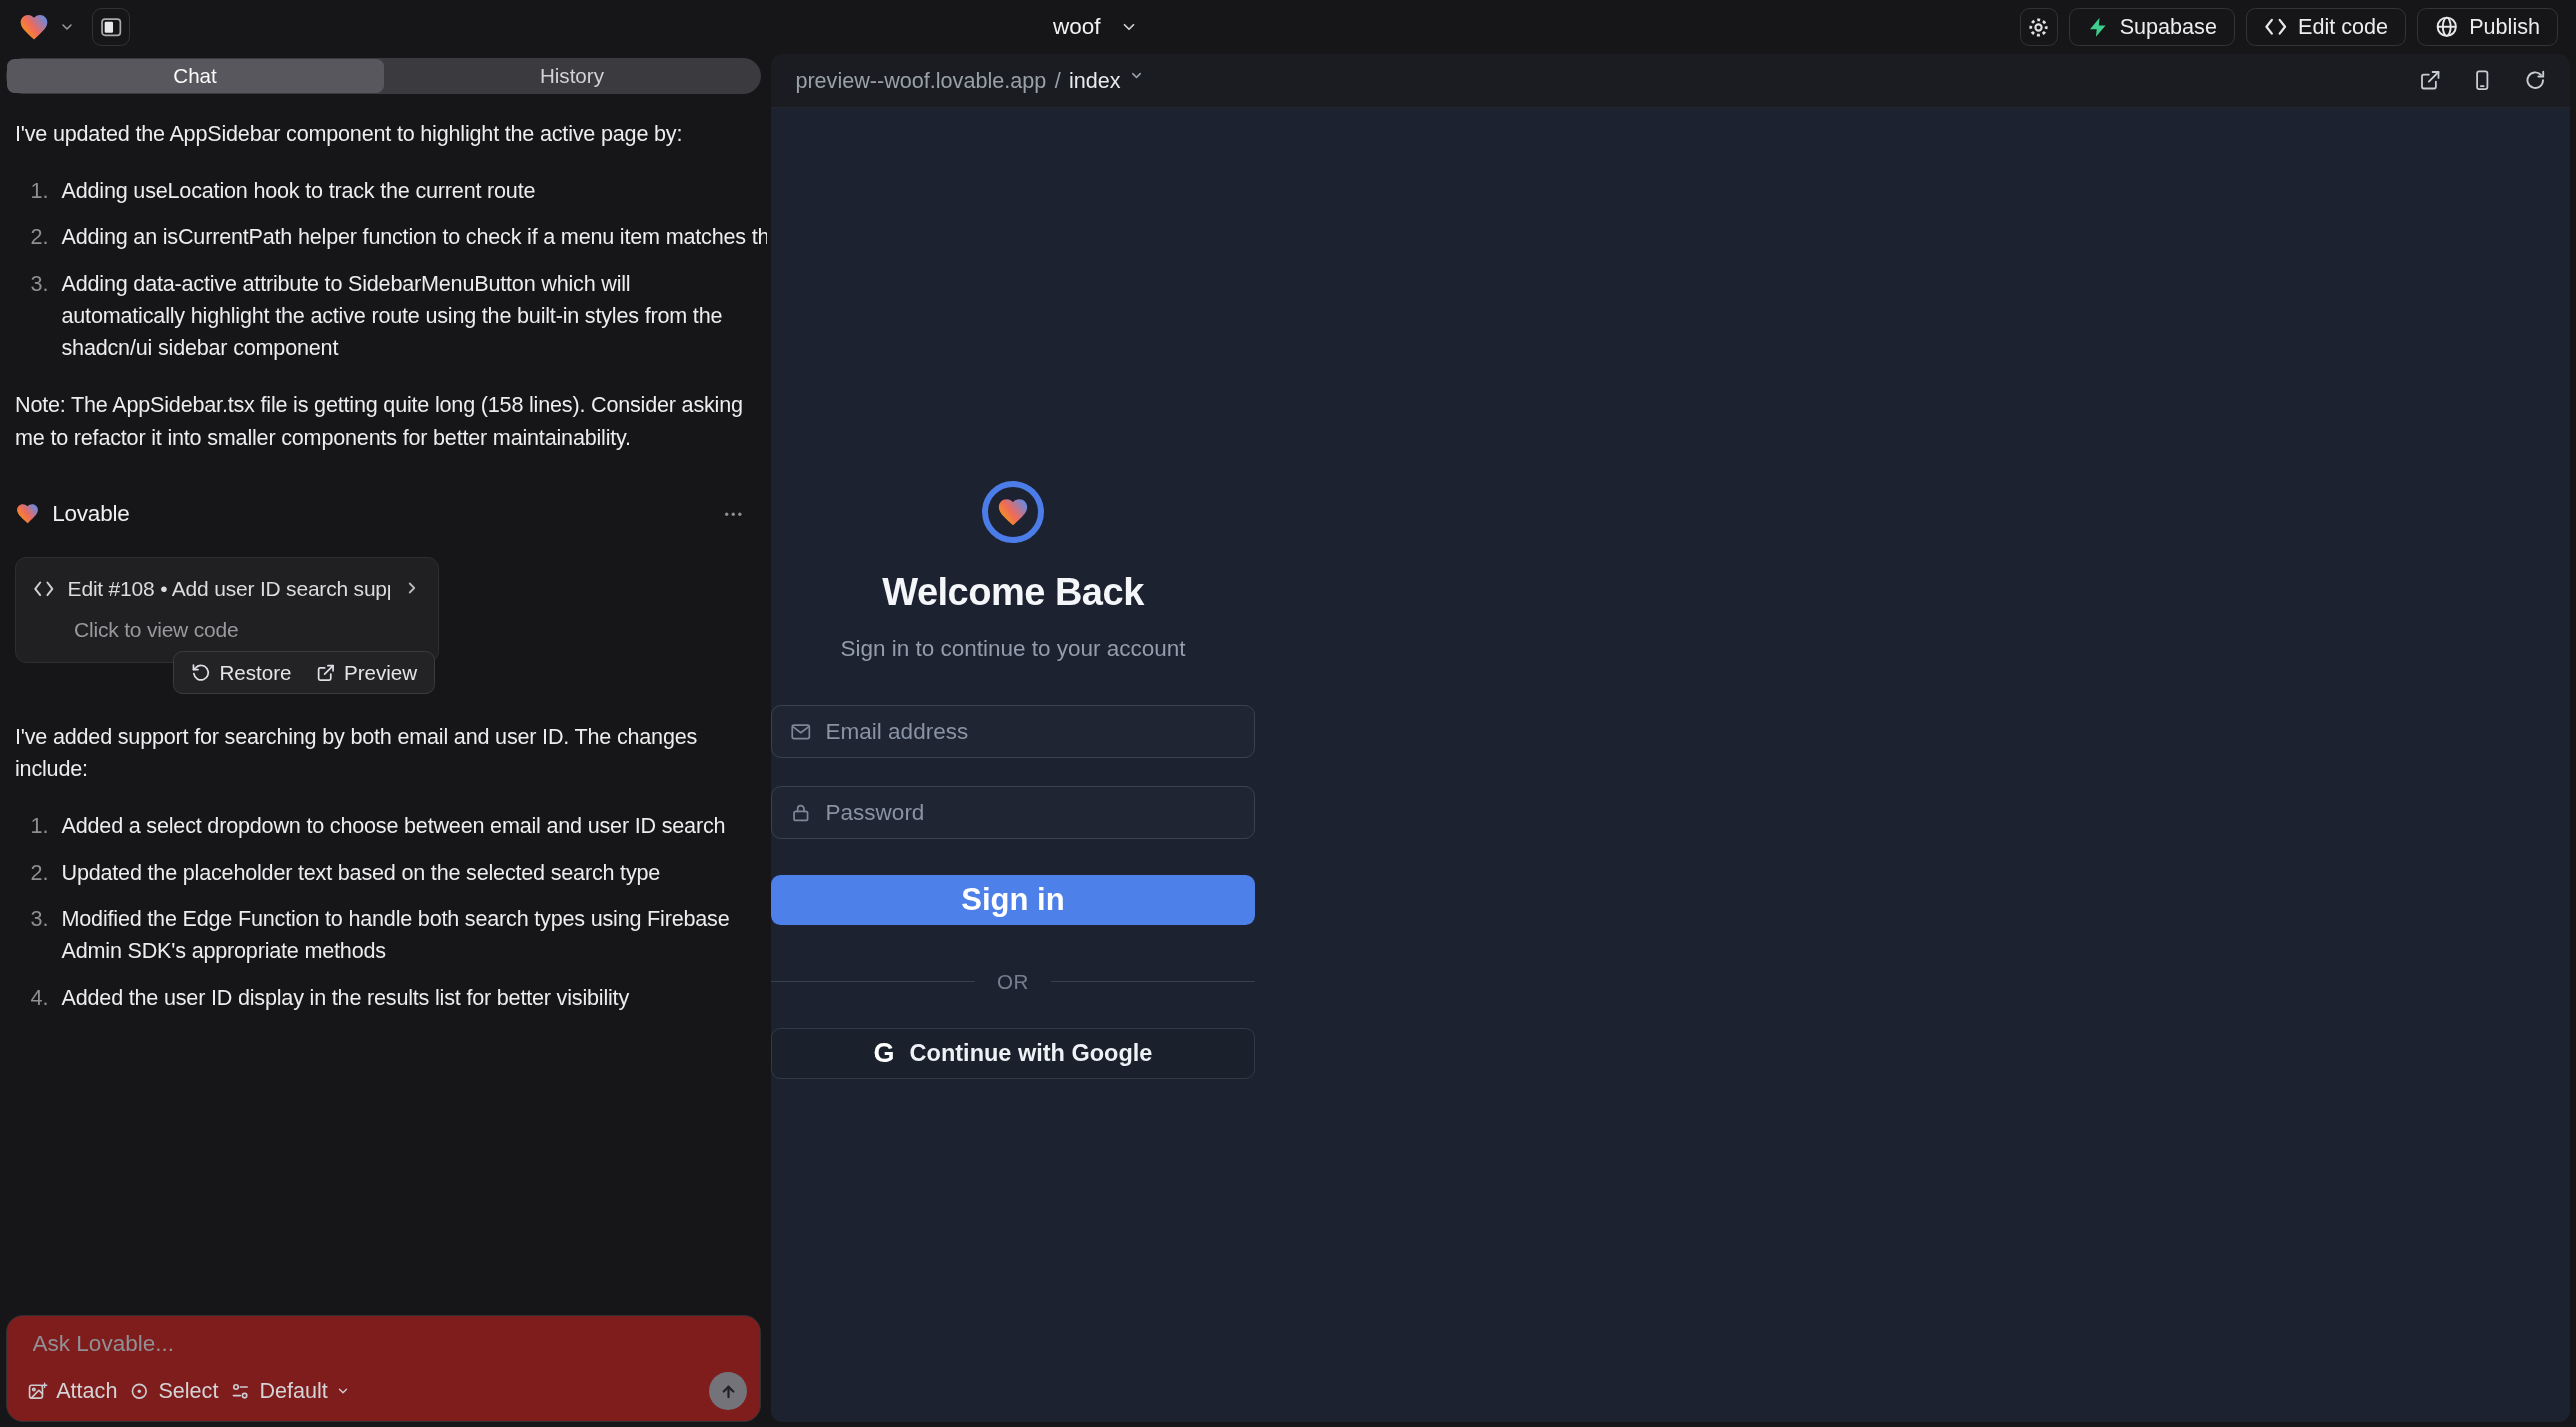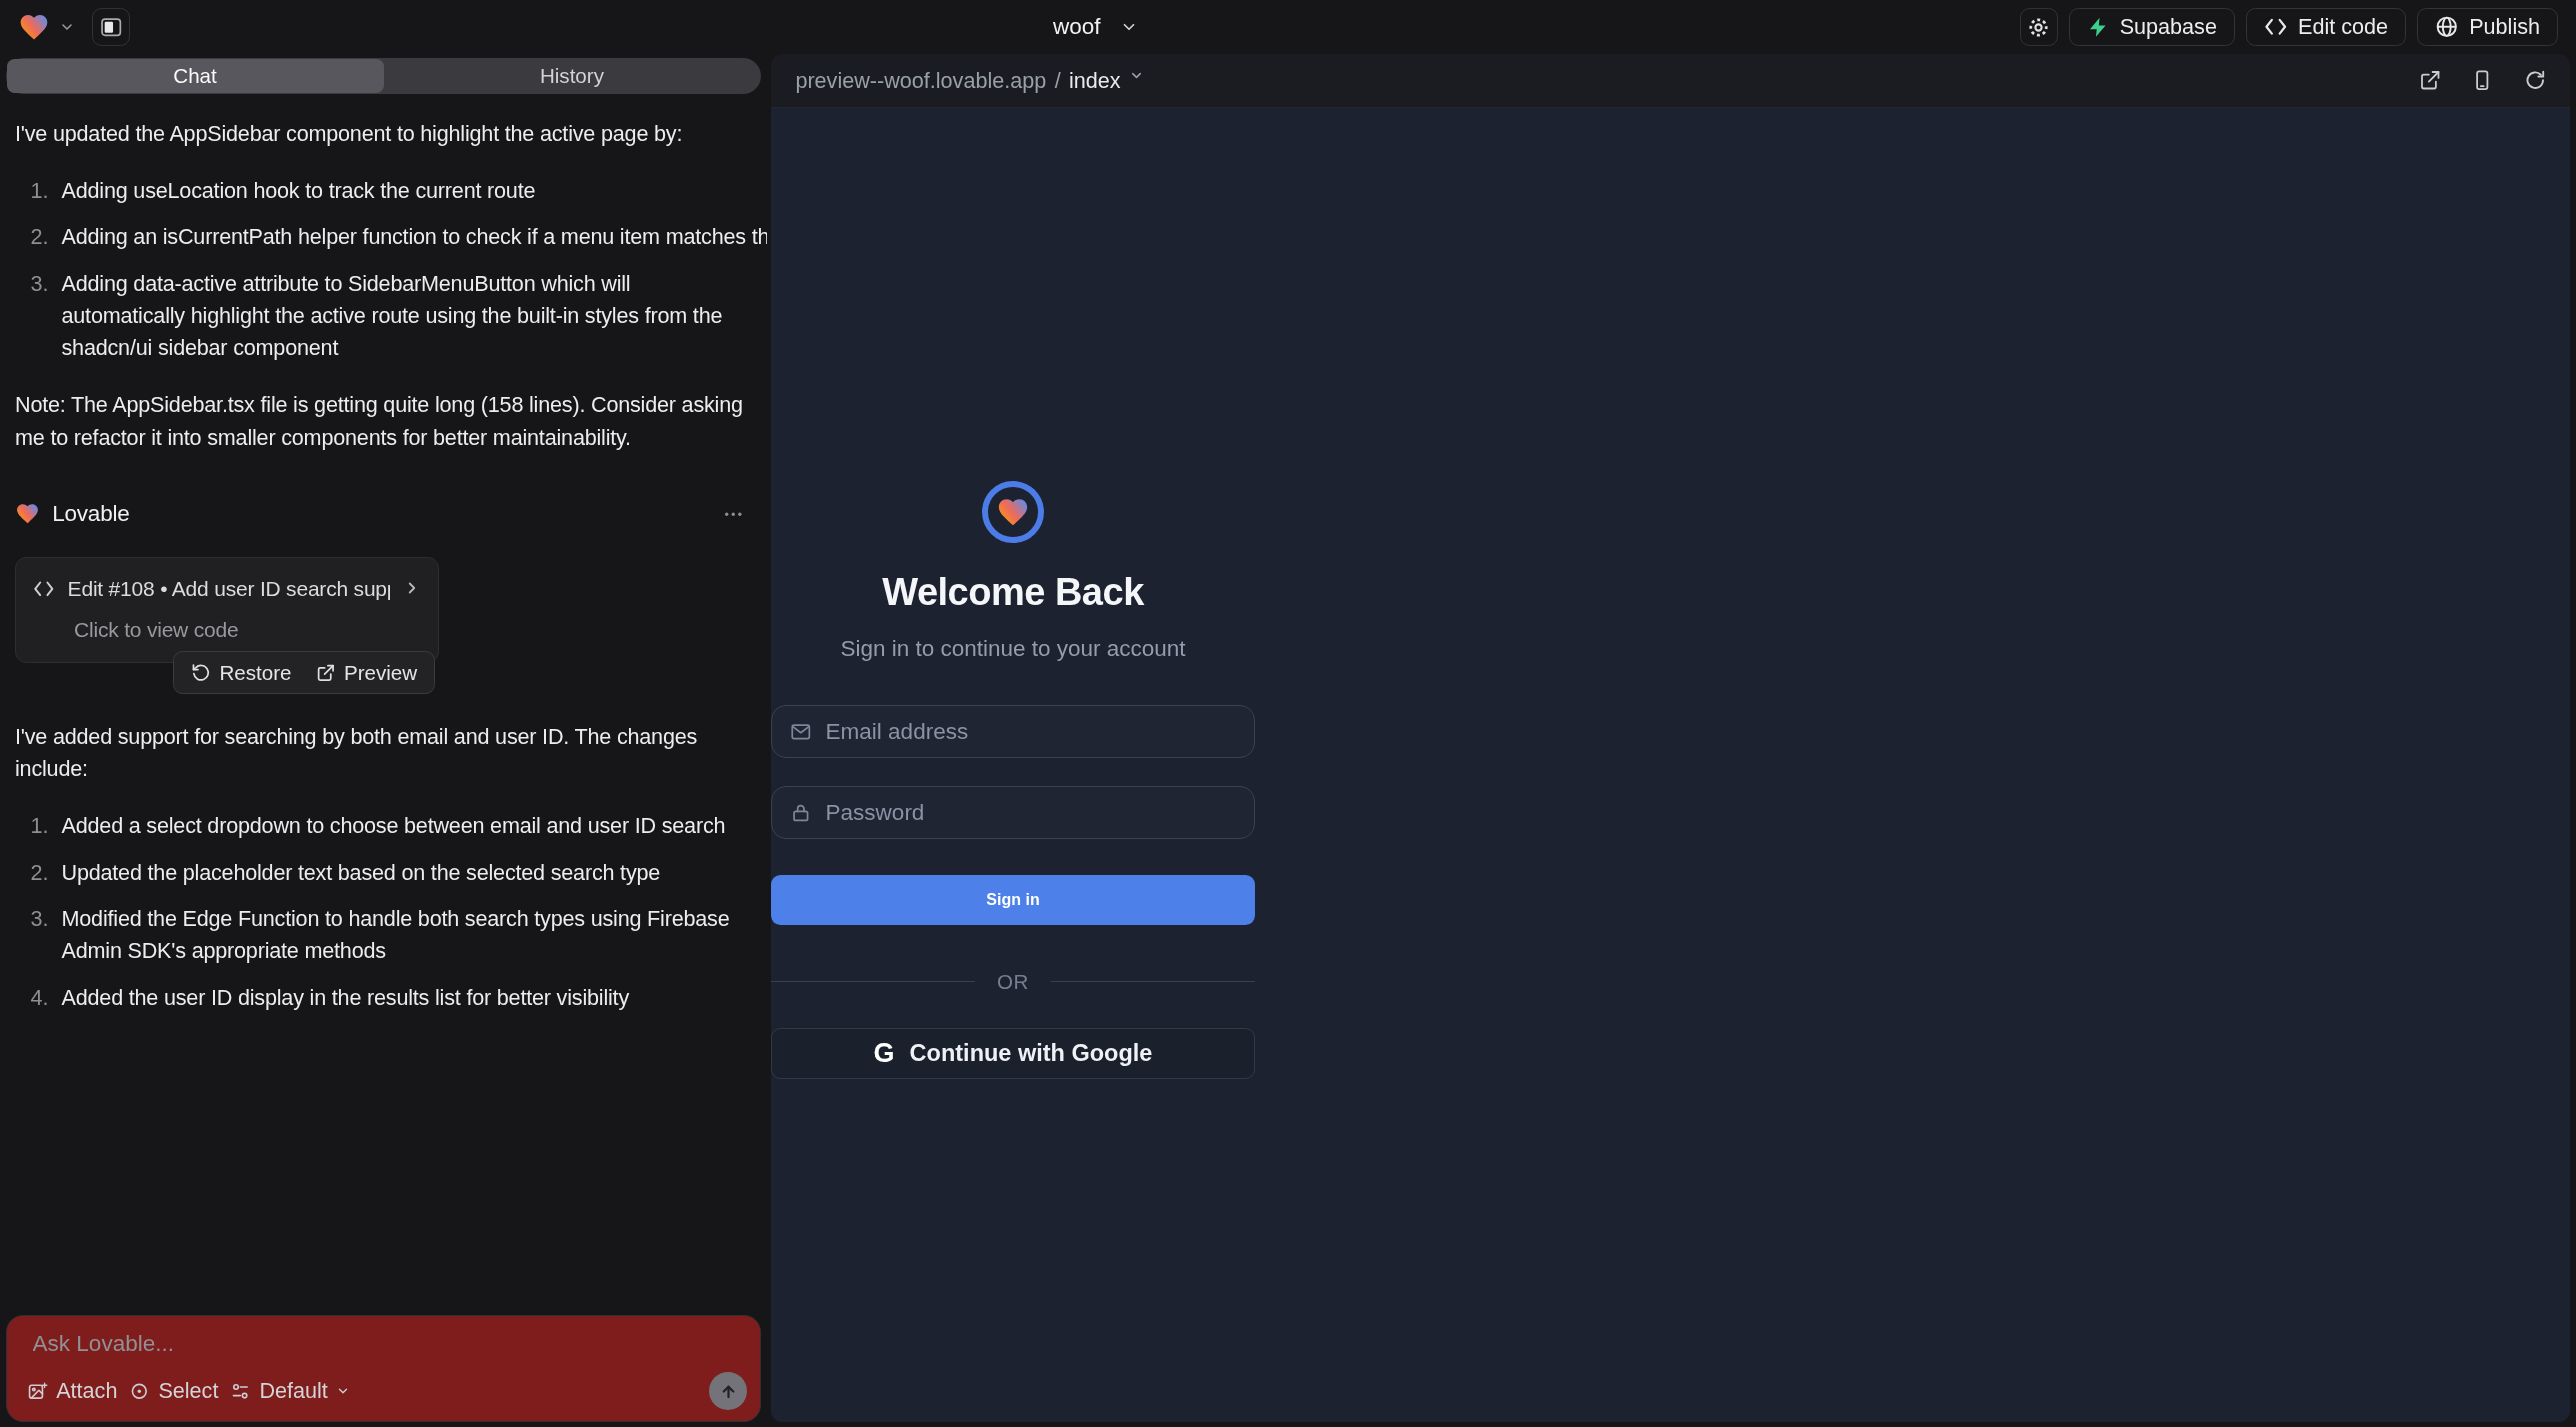--- a/index.html
+++ b/index.html
@@ -79,27 +79,27 @@
   .toolbar-icons{ margin-left:auto; display:flex; align-items:center; gap:30px; }
   .toolbar-icons .tbtn{ background:none; border:none; cursor:pointer; display:flex; }
   .preview-divider{ height:0.9px; background:#26272d; flex:none; }
   .preview-content{ flex:1; background:#1c2230; display:flex; flex-direction:column; align-items:flex-start; }
   .auth{ width:484px; display:flex; flex-direction:column; align-items:center; margin-top:373px; }
   .logo-ring{ width:62px; height:62px; border:6.6px solid #4b7ce8; border-radius:50%;
     display:flex; align-items:center; justify-content:center; }
   .auth-title{ margin-top:28px; font-size:38px; font-weight:800; color:#f4f6f9; letter-spacing:-0.5px; }
   .auth-sub{ margin-top:22.5px; font-size:22.5px; color:#949dab; }
   .auth-form{ margin-top:43px; width:100%; }
-  .field{ height:53px; border:1.4px solid #3a4252; border-radius:15px; background:rgba(255,255,255,0.015);
+  .field{ height:53px; border:1.4px solid #3a4252; border-radius:10px; background:rgba(255,255,255,0.015);
     display:flex; align-items:center; gap:14px; padding:0 18px; margin-bottom:28px; }
   .field input{ flex:1; background:transparent; border:none; outline:none; font-family:inherit;
     font-size:22.5px; color:#dfe3ea; }
   .field input::placeholder{ color:#8a93a4; }
   .signin-btn{ width:100%; height:50px; margin-top:7.5px; background:#4d80e9; border:none; border-radius:9.4px;
-    font-family:inherit; font-size:16px; font-weight:700; color:#ffffff; cursor:pointer; }
+    font-family:inherit; font-size:31px; font-weight:700; color:#ffffff; cursor:pointer; }
   .or-row{ margin-top:45px; display:flex; align-items:center; gap:22.5px; width:100%; }
   .or-row .line{ flex:1; height:0.9px; background:#39404e; }
   .or-row .or-text{ font-size:20.6px; color:#767f8f; letter-spacing:0.5px; }
   .google-btn{ width:100%; height:51px; margin-top:34px; background:#1a202c; border:1.4px solid #323a49;
     border-radius:9.4px; display:flex; align-items:center; justify-content:center; gap:15px;
     font-family:inherit; cursor:pointer; }
   .google-g{ font-size:27px; font-weight:700; color:#ffffff; }
   .google-label{ font-size:23.5px; font-weight:600; color:#eef1f5; }
 </style>
 </head>

